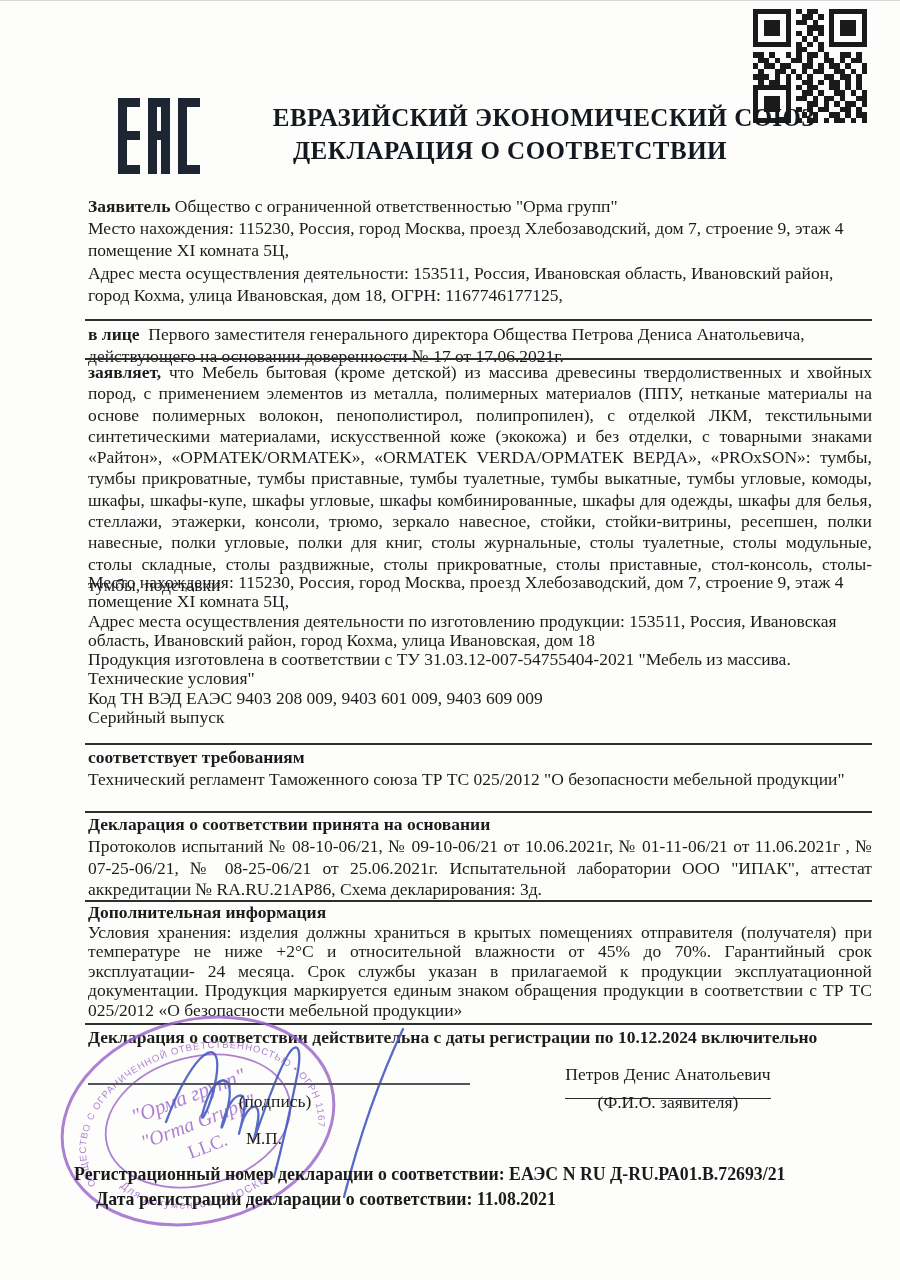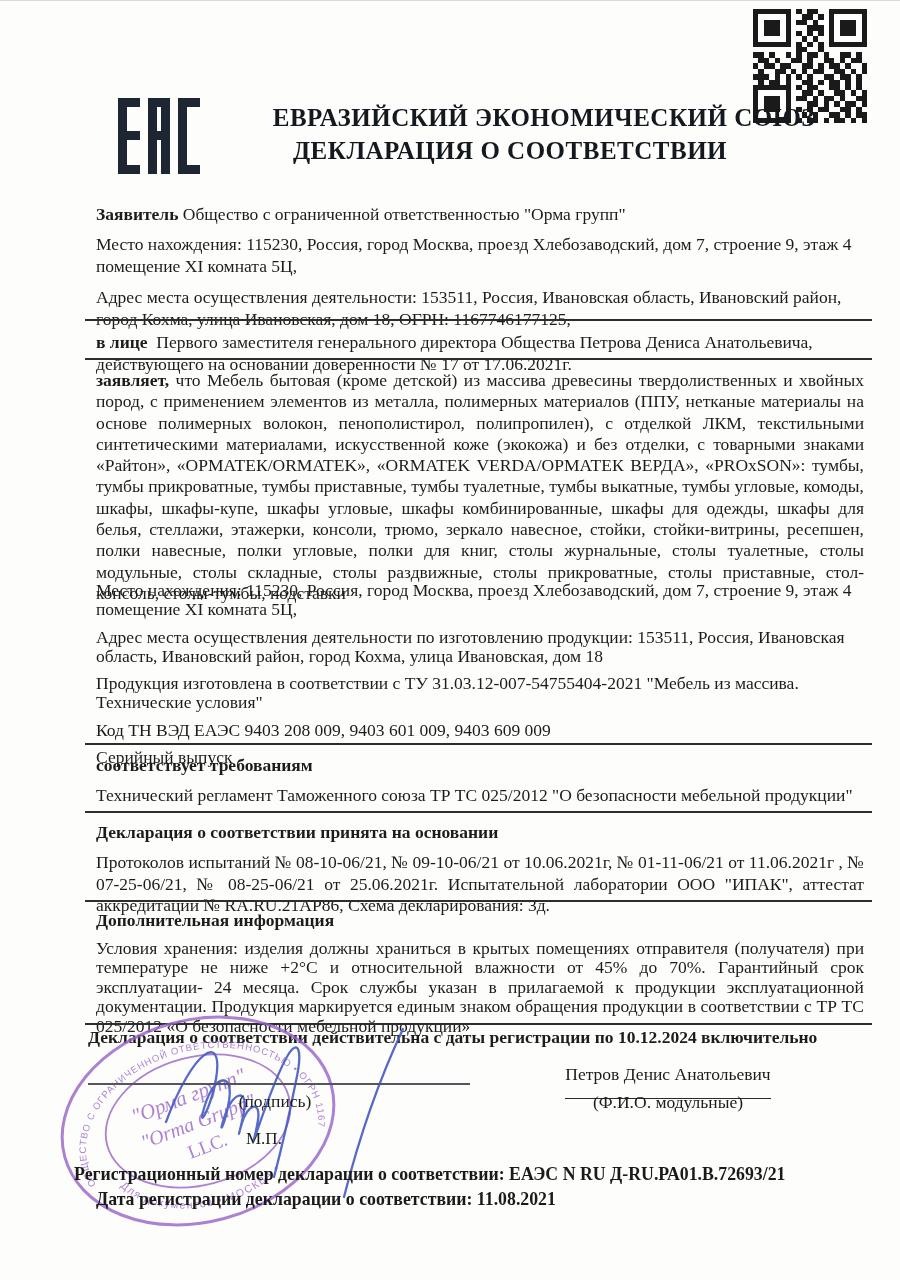--- a/index.html
+++ b/index.html
@@ -8,21 +8,21 @@
     position:relative;width:900px;height:1280px;background:#fdfdfb;
     font-family:"Liberation Serif","DejaVu Serif",serif;color:#1c1c1c;
     overflow:hidden;margin:0 auto;border-top:1px solid #d9d9d9;border-bottom:1px solid #cfcfcf;
   }
   .abs{position:absolute;}
   .content-col{left:88px;width:784px;font-size:17.5px;}
   .divider{left:85px;width:787px;height:2px;background:#2e2e2e;}
   .title{font-weight:bold;color:#14181f;letter-spacing:.5px;text-align:center;}
   .t1{left:205px;top:103px;width:610px;font-size:25px;text-align:right;}
   .t2{left:205px;top:136px;width:610px;font-size:25px;}
-  p{margin:8px;}
+  p{margin:0;}
   .lead{font-weight:bold;}
   .just{text-align:justify;}
   .sec-head{font-weight:bold;}
   .sig-line{left:88px;top:1082px;width:382px;height:2px;background:#55565c;}
   .sig-caption{left:195px;top:1090px;width:160px;text-align:center;font-size:17.5px;}
   .mp{left:246px;top:1128px;font-size:17px;}
   .fio{left:548px;top:1063px;width:240px;text-align:center;font-size:17.5px;}
   .fio-name{border-bottom:1.5px solid #2a2a2a;padding-bottom:14px;}
   .fio-caption{left:548px;top:1091px;width:240px;text-align:center;font-size:17.5px;}
   .footer-line{font-weight:bold;font-size:17.8px;color:#1a1a1a;}
@@ -385,18 +385,18 @@
         <path d="M 255,2 C 238,38 215,95 196,170"></path>
       </g>
     </svg>
   </div>
 
   <div class="abs sig-line"></div>
   <div class="abs sig-caption">(подпись)</div>
   <div class="abs mp">М.П.</div>
 
   <div class="abs fio"><span class="fio-name">Петров Денис Анатольевич</span></div>
-  <div class="abs fio-caption">(Ф.И.О. модульные)</div>
+  <div class="abs fio-caption">(Ф.И.О. заявителя)</div>
 
   <div class="abs footer-line" style="left:74px;top:1163px;width:784px;">Регистрационный номер декларации о соответствии: ЕАЭС N RU Д-RU.РА01.В.72693/21</div>
   <div class="abs footer-line" style="left:96px;top:1188px;width:776px;">Дата регистрации декларации о соответствии: 11.08.2021</div>
 
 </div>
 
 </body></html>

